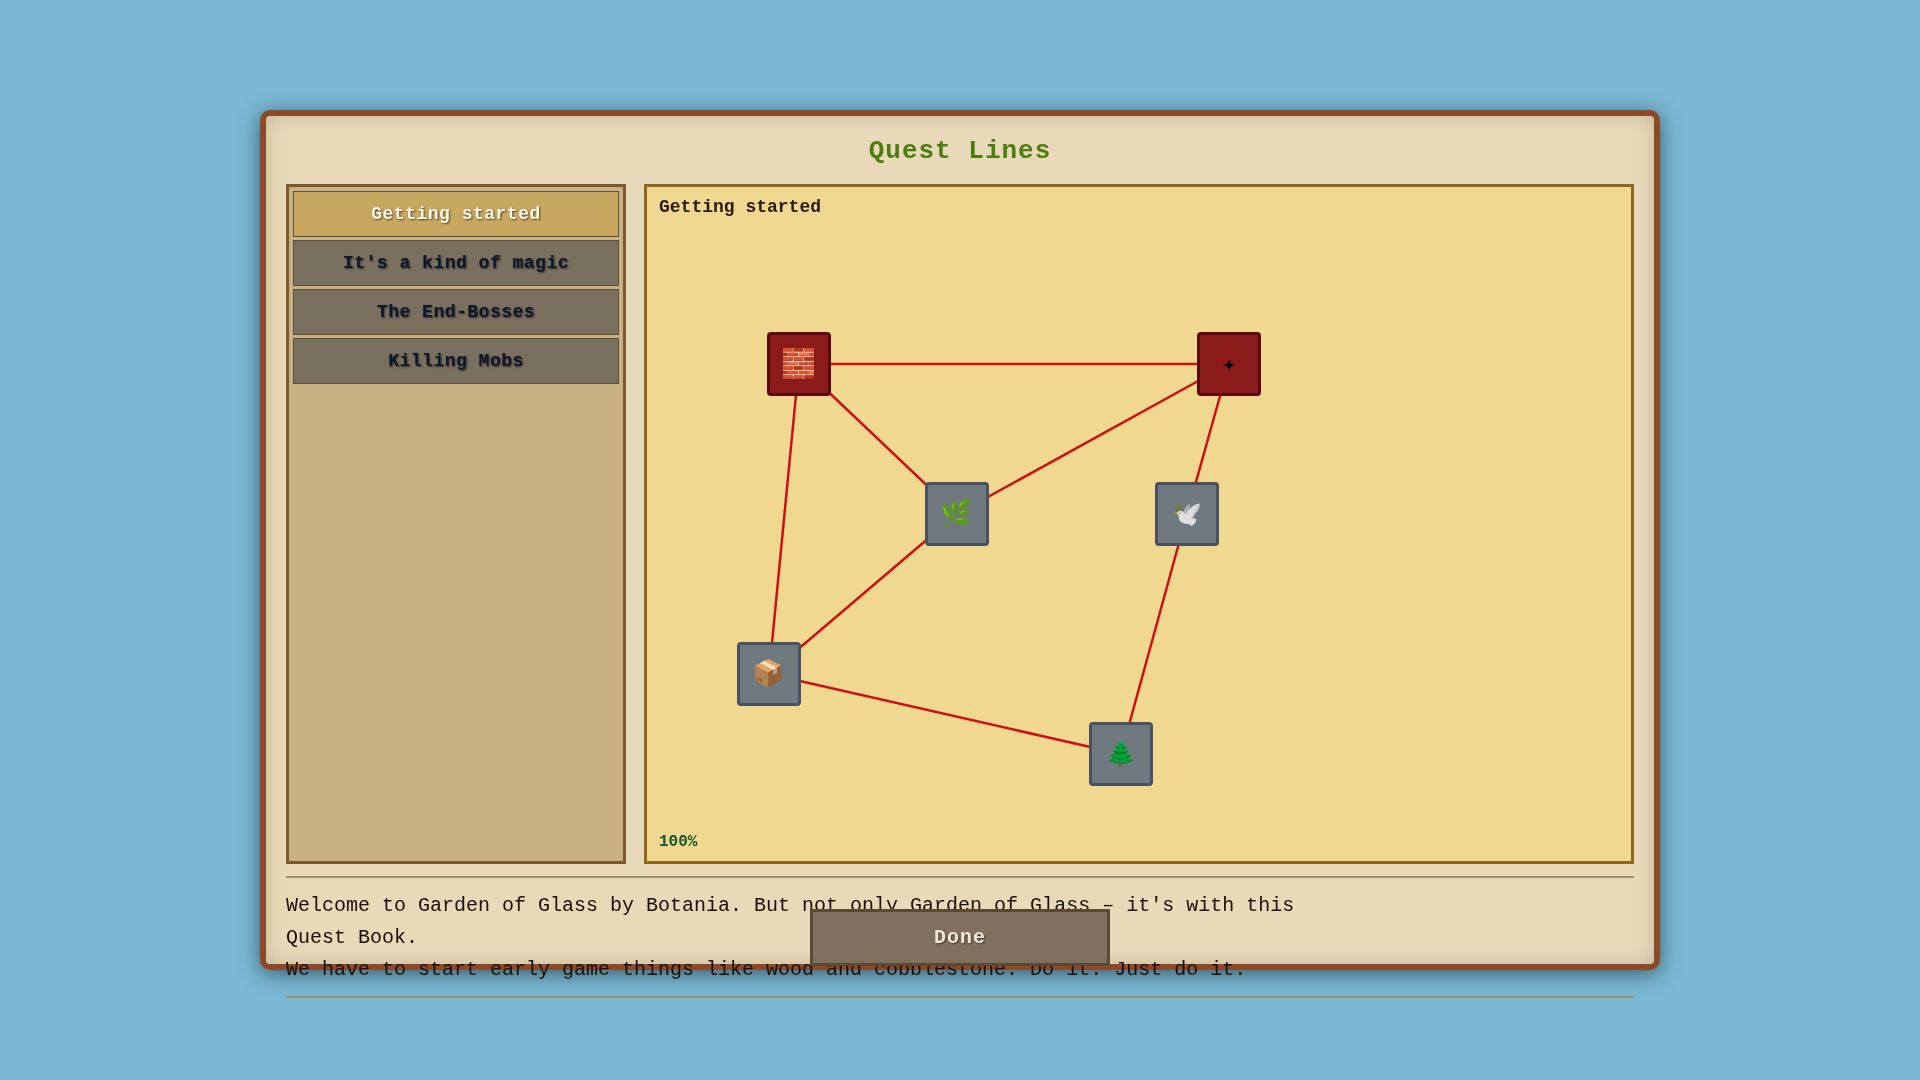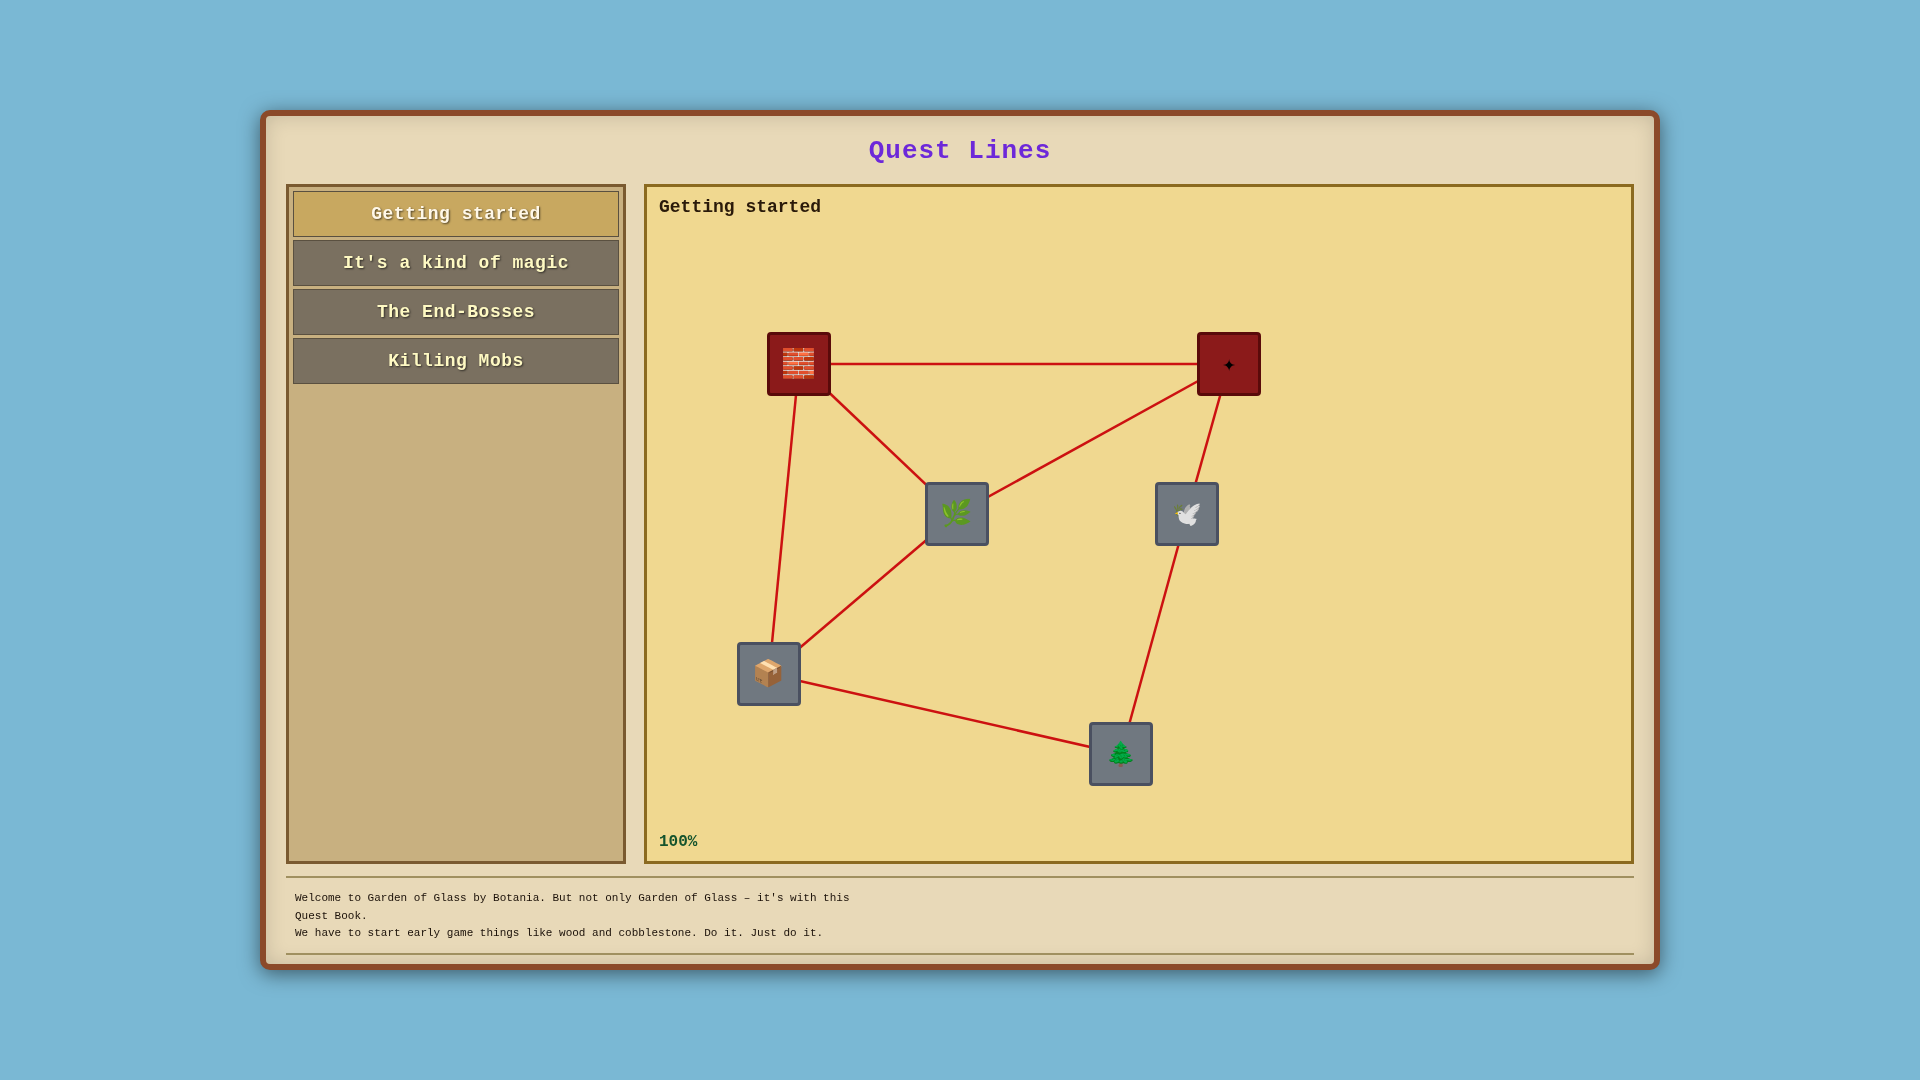--- a/index.html
+++ b/index.html
@@ -22,21 +22,21 @@
       border-radius: 10px;
       padding: 20px;
       position: relative;
       box-shadow: inset 0 0 20px rgba(0,0,0,0.15), 0 4px 20px rgba(0,0,0,0.5);
     }
 
     .window-title {
       text-align: center;
       font-size: 26px;
       font-weight: bold;
-      color: #6d28d9;
+      color: #4d7c0f;
       margin-bottom: 18px;
       letter-spacing: 1px;
     }
 
     .content-area {
       display: flex;
       gap: 18px;
       height: 680px;
     }
 
@@ -48,21 +48,21 @@
       flex-direction: column;
       gap: 3px;
       background: #c8b080;
       border: 3px solid #7a5a30;
       padding: 4px;
     }
 
     .sidebar-item {
       padding: 12px 16px;
       font-size: 18px;
-      color: #fef9c3;
+      color: #0f172a;
       cursor: pointer;
       text-align: center;
       letter-spacing: 0.5px;
       background: #7a7060;
       border: 1px solid #5a5040;
       font-family: 'Courier New', Courier, monospace;
       font-weight: bold;
       text-shadow: 1px 1px 2px rgba(0,0,0,0.6);
     }
 
@@ -133,25 +133,24 @@
     }
 
     
     .bottom-section {
       margin-top: 12px;
       border-top: 2px solid #a09060;
       padding-top: 12px;
     }
 
     .description-text {
-      font-size: 11px;
+      font-size: 20px;
       color: #1a1008;
       font-family: 'Courier New', Courier, monospace;
       line-height: 1.6;
-      margin-left: 9px;
     }
 
     
     .done-area {
       position: absolute;
       bottom: -2px;
       left: 50%;
       transform: translateX(-50%);
       width: 300px;
     }
@@ -240,13 +239,16 @@
 
   <div class="bottom-section">
     <div class="description-text">
       <span>Welcome to Garden of Glass by Botania. But not only Garden of Glass – it's with this</span><br>
       <span>Quest Book.</span><br>
       <span>We have to start early game things like wood and cobblestone. Do it. Just do it.</span>
     </div>
     <div class="divider-line"></div>
   </div>
 
+  <div class="done-area">
+    <button class="done-button">Done</button>
+  </div>
 </div>
 
 </body></html>

